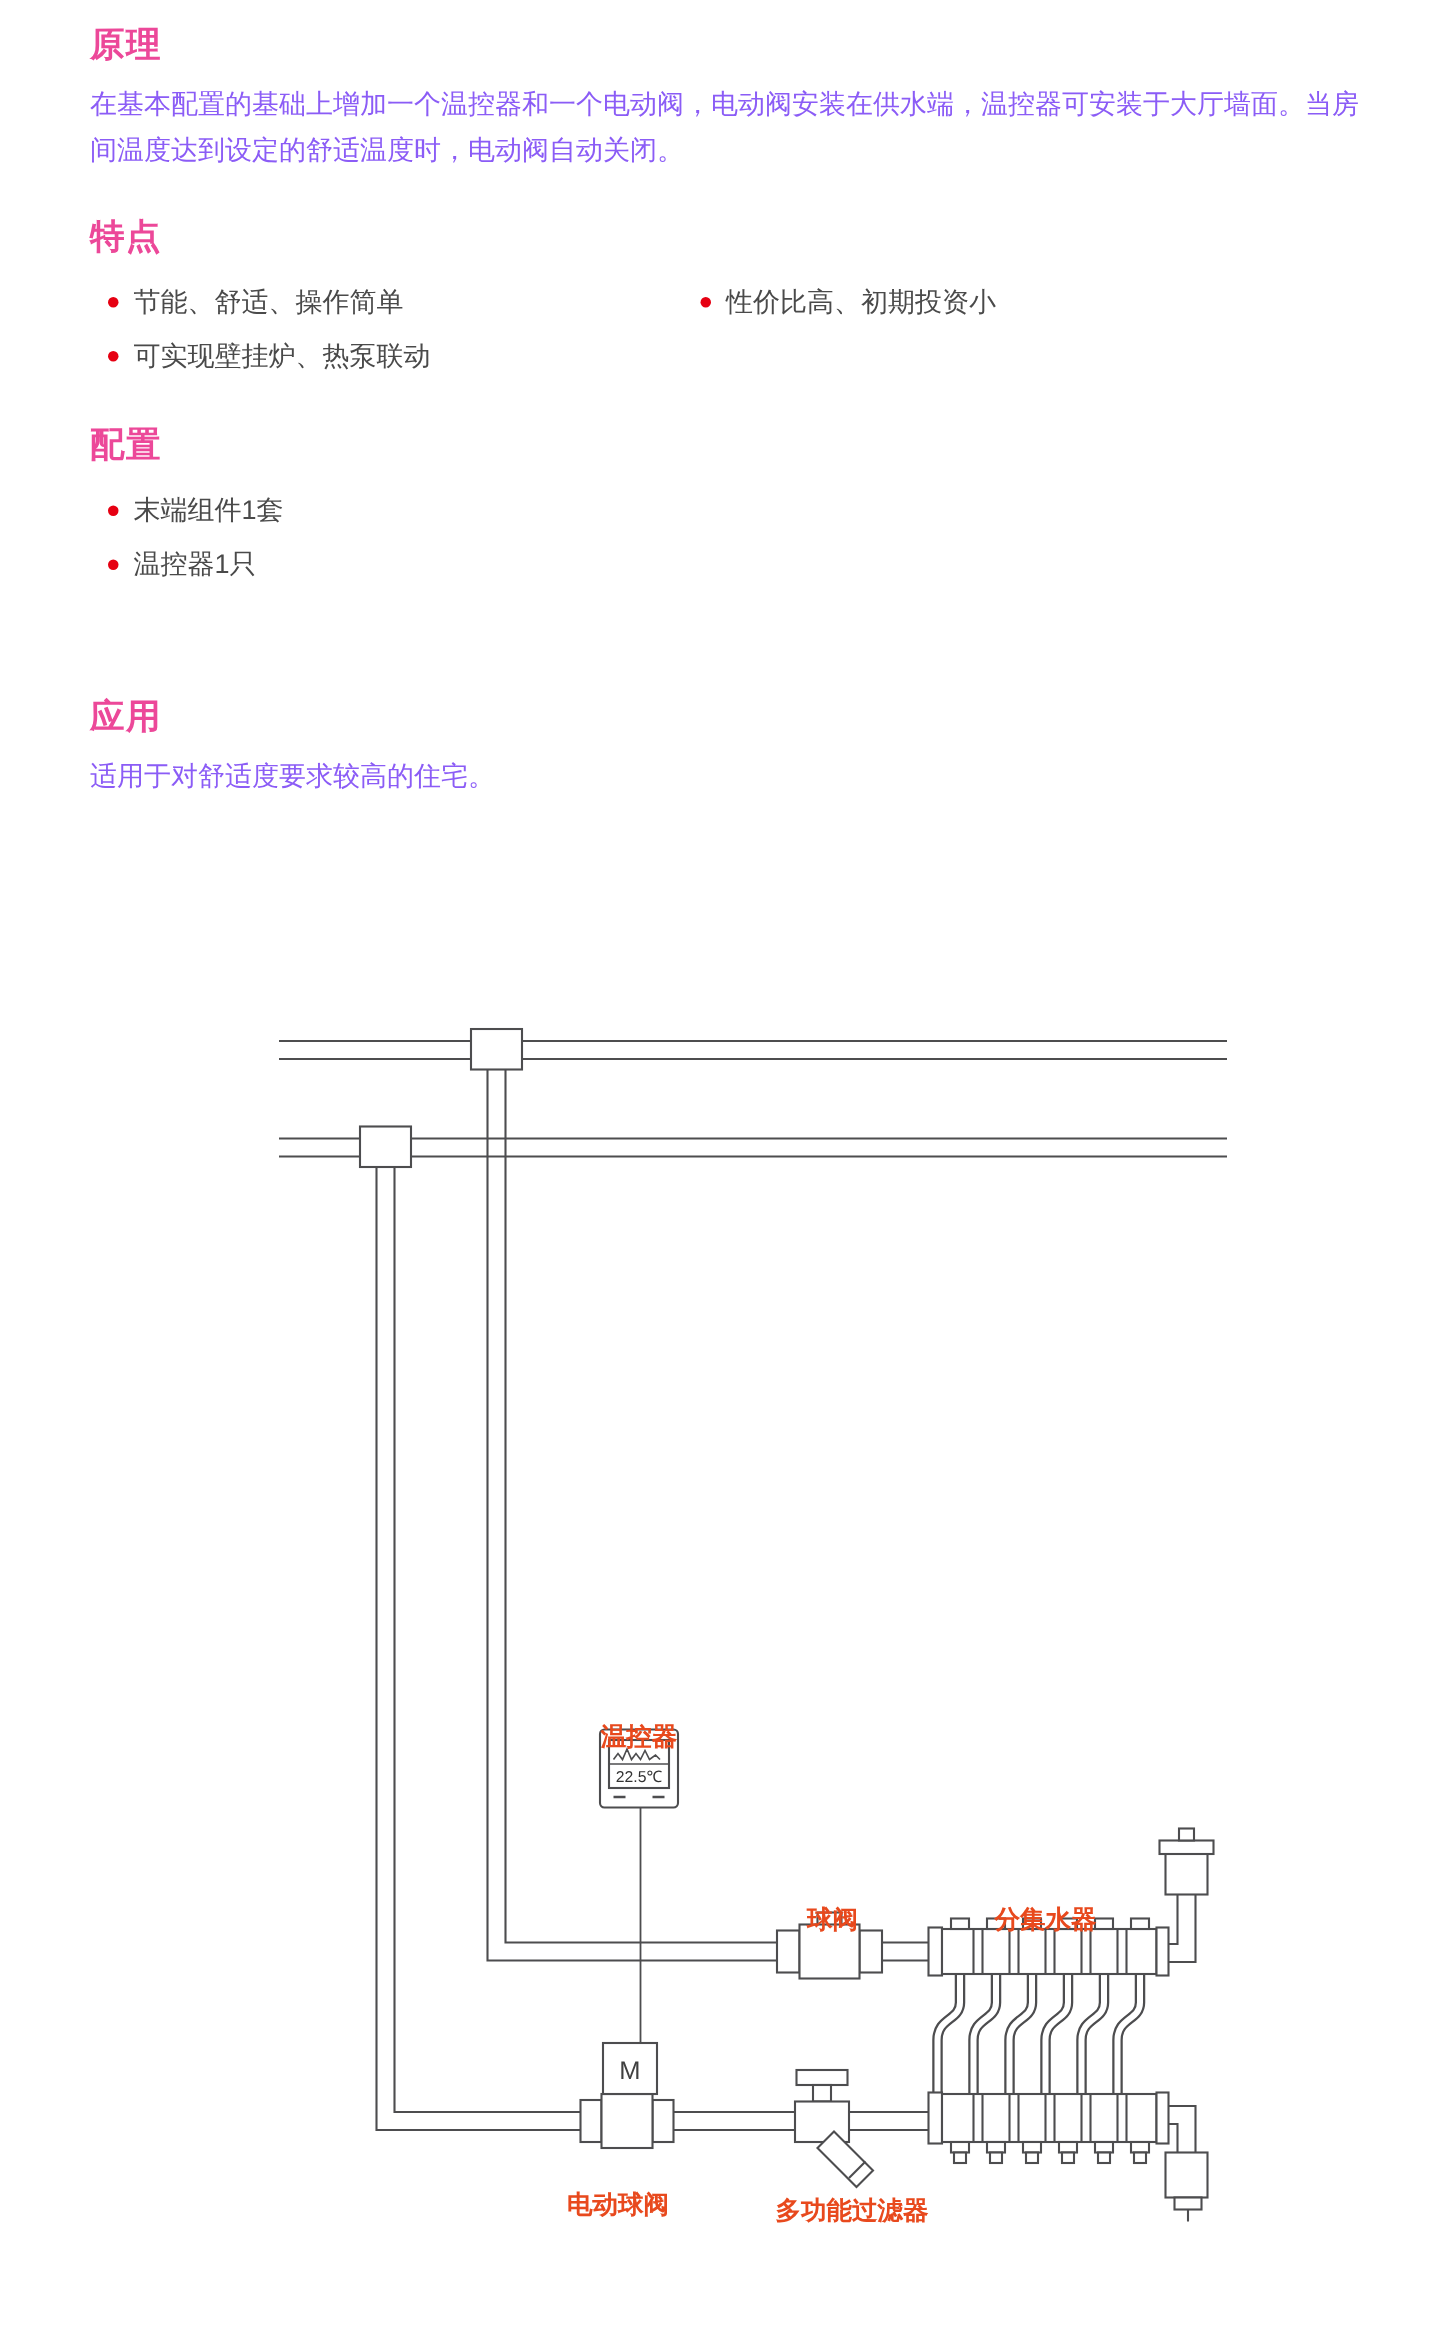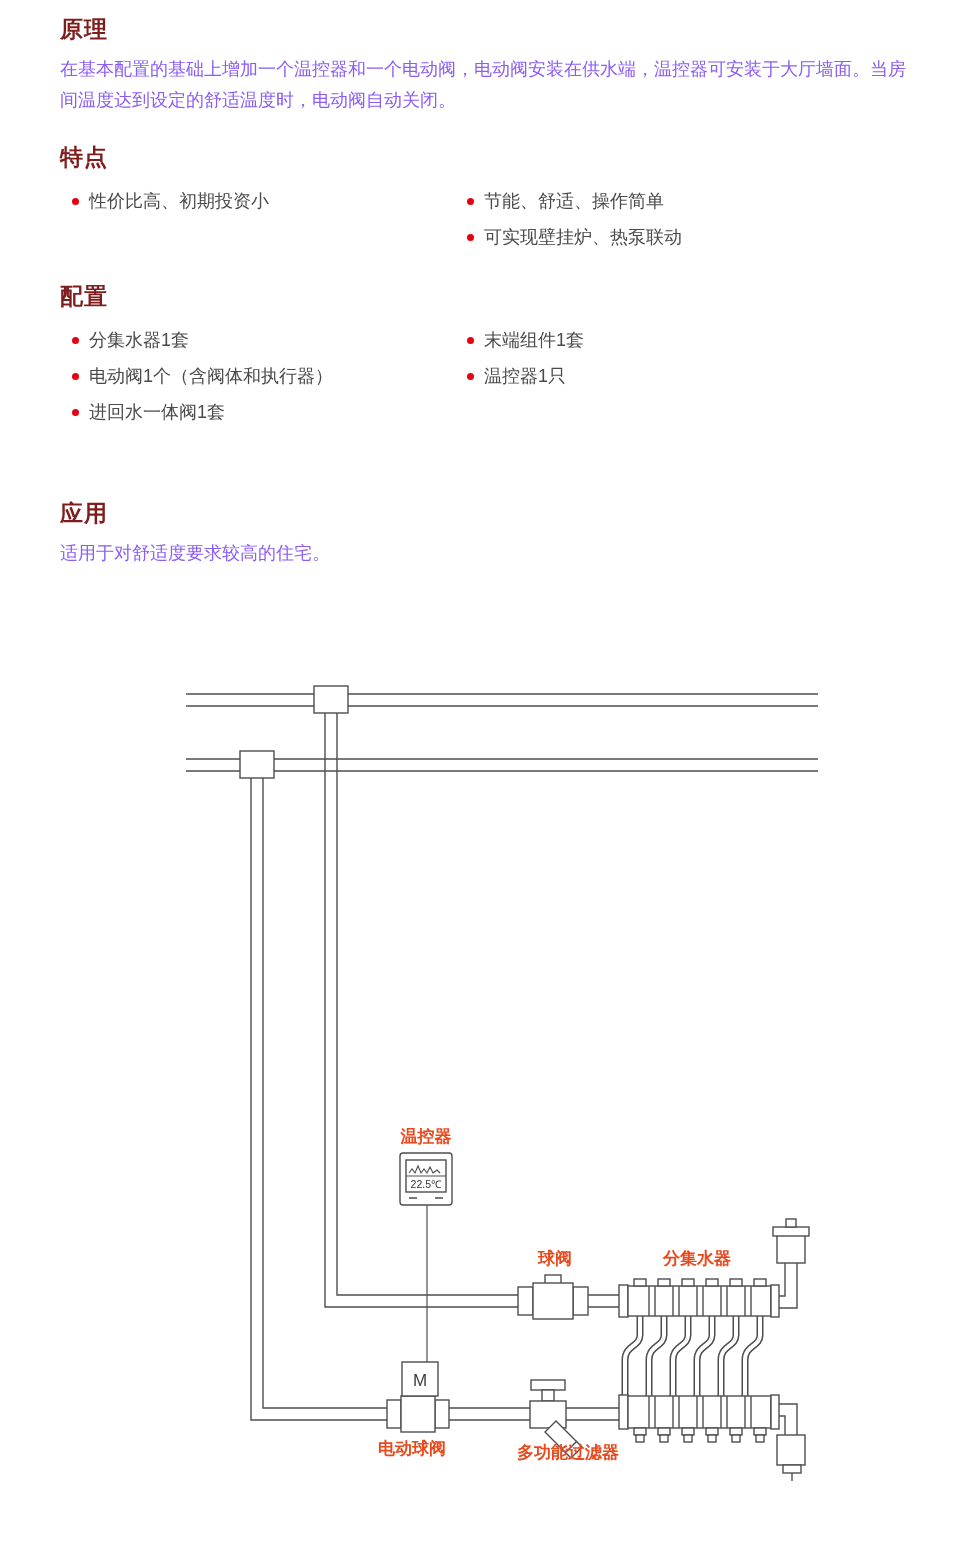--- a/index.html
+++ b/index.html
@@ -2,86 +2,72 @@
 <html><head>
 <meta charset="utf-8">
 <style>
   * { box-sizing: border-box; }
   html,body { margin:0; padding:0; background:#fff; }
   .page {
     position:relative; width:970px; height:1562px; background:#fff;
     font-family:"Liberation Sans", sans-serif; color:#404040; overflow:hidden;
   }
   .content { padding:14px 60px 0 60px; }
-  .sec-title { font-size:23px; font-weight:700; color:#7f1d1d; margin:0; letter-spacing:1px; }
+  .sec-title { font-size:23px; font-weight:700; color:#ec4899; margin:0; letter-spacing:1px; }
   .body-text { font-size:18px; line-height:31px; color:#8b5cf6; margin:9px 0 0 0; width:850px; }
   .bullets { display:flex; margin-top:16px; }
   .bullets ul { list-style:none; margin:0; padding:0; width:395px; }
   .bullets li { display:flex; align-items:center; margin-bottom:12px; font-size:18px; color:#4a4a4a; }
   .dot { width:7px; height:7px; border-radius:50%; background:#e60012; margin:0 10px 0 12px; flex:0 0 auto; }
   .mt-features { margin-top:26px; }
   .mt-config { margin-top:20px; }
   .mt-app { margin-top:62px; }
   .diagram { position:absolute; left:0; top:685px; width:970px; height:877px; }
   .diagram svg { position:absolute; left:0; top:0; }
   .dlabel {
     position:absolute; transform:translateX(-50%);
-    font-size:17px; font-weight:700; color:#e8491d; white-space:nowrap;
+    font-size:17px; font-weight:700; color:#e8491d; white-space:nowrap;margin-top:21px;
   }
 </style>
 </head>
 <body>
 
 <div class="page">
   <div class="content">
 
     <section>
       <h2 class="sec-title">原理</h2>
       <p class="body-text">在基本配置的基础上增加一个温控器和一个电动阀，电动阀安装在供水端，温控器可安装于大厅墙面。当房间温度达到设定的舒适温度时，电动阀自动关闭。</p>
     </section>
 
     <section>
       <h2 class="sec-title mt-features">特点</h2>
       <div class="bullets">
         <ul>
           <li>
               <span class="dot"></span>
-              <span>性价比高、初期投资小</span>
+              <span>节能、舒适、操作简单</span>
+            </li>
+          <li>
+              <span class="dot"></span>
+              <span>可实现壁挂炉、热泵联动</span>
             </li>
         </ul>
         <ul>
           <li>
               <span class="dot"></span>
-              <span>节能、舒适、操作简单</span>
-            </li>
-          <li>
-              <span class="dot"></span>
-              <span>可实现壁挂炉、热泵联动</span>
+              <span>性价比高、初期投资小</span>
             </li>
         </ul>
       </div>
     </section>
 
     <section>
       <h2 class="sec-title mt-config">配置</h2>
       <div class="bullets">
-        <ul>
-          <li>
-              <span class="dot"></span>
-              <span>分集水器1套</span>
-            </li>
-          <li>
-              <span class="dot"></span>
-              <span>电动阀1个（含阀体和执行器）</span>
-            </li>
-          <li>
-              <span class="dot"></span>
-              <span>进回水一体阀1套</span>
-            </li>
-        </ul>
         <ul>
           <li>
               <span class="dot"></span>
               <span>末端组件1套</span>
             </li>
           <li>
               <span class="dot"></span>
               <span>温控器1只</span>
             </li>
         </ul>

